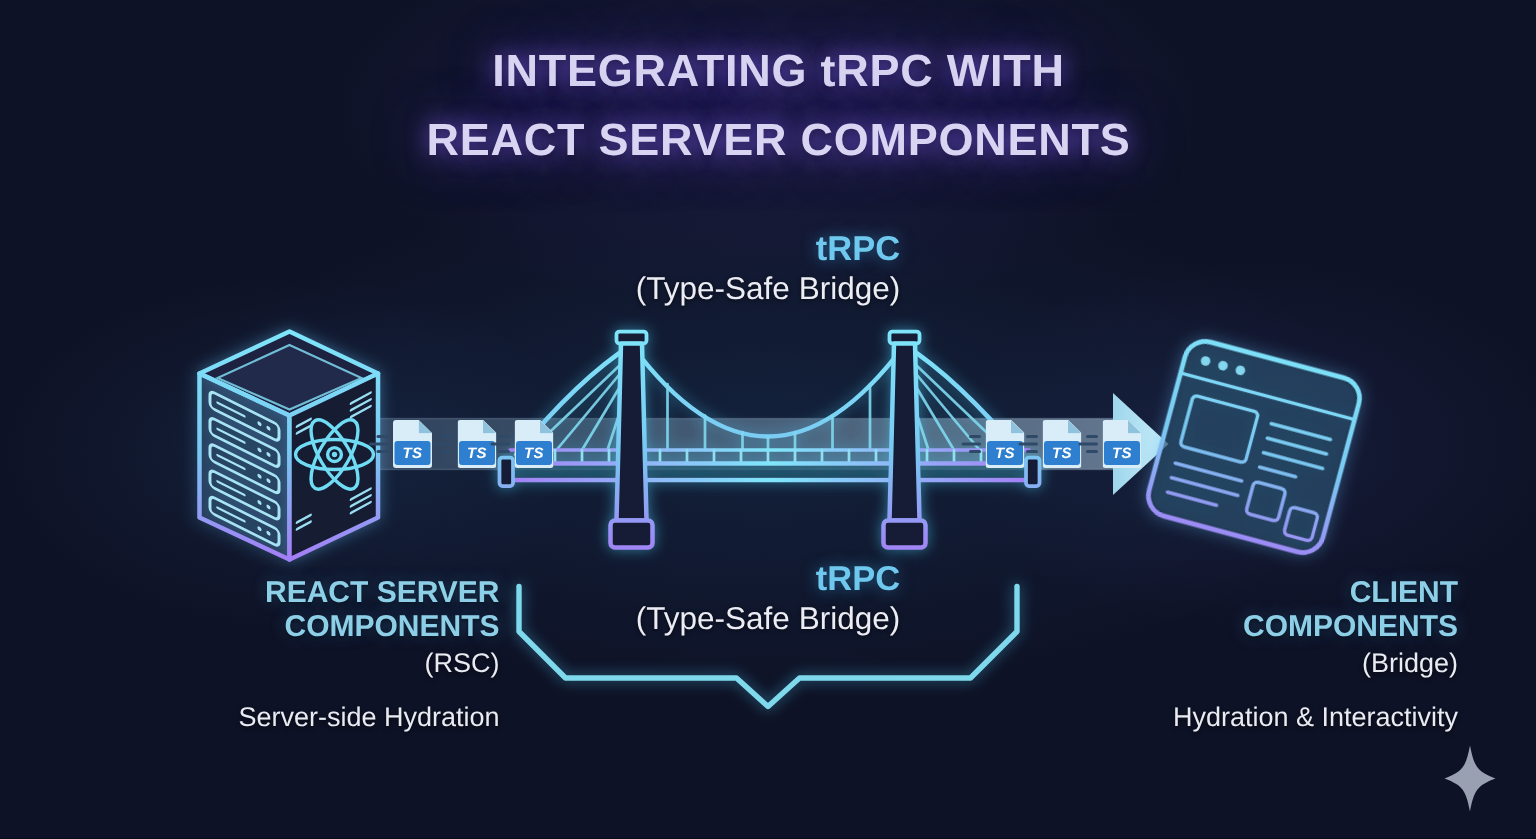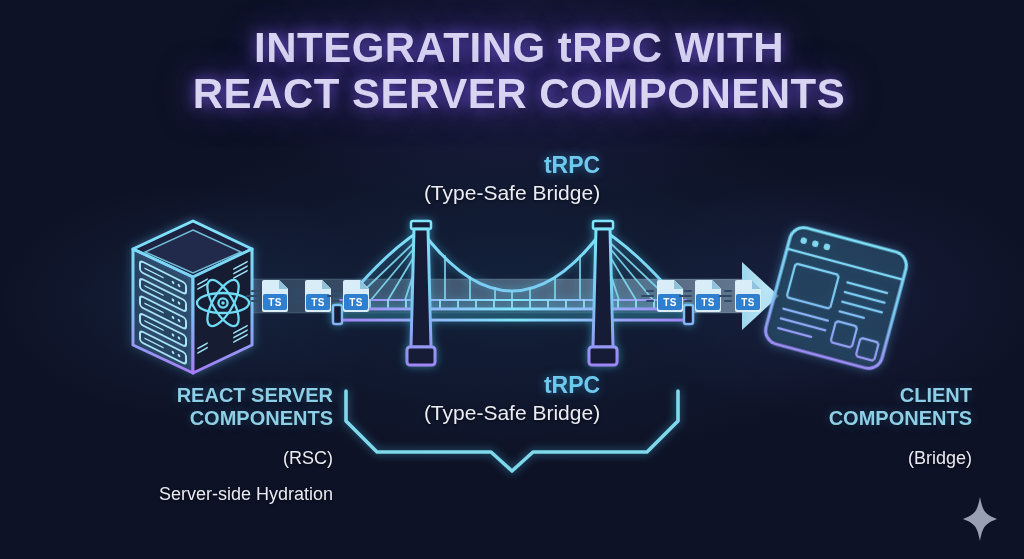--- a/index.html
+++ b/index.html
@@ -9,50 +9,51 @@
     background:
       radial-gradient(430px 190px at 50% 13%, rgba(98,74,200,0.17), transparent 70%),
       radial-gradient(560px 240px at 50% 52%, rgba(56,140,210,0.13), transparent 72%),
       radial-gradient(280px 170px at 19% 54%, rgba(70,150,220,0.10), transparent 70%),
       radial-gradient(300px 180px at 82% 53%, rgba(96,116,226,0.10), transparent 70%),
       #0e1226;
   }
   .scene{position:absolute;left:0;top:0;}
   .title-block{position:absolute;top:25px;left:0;width:1024px;text-align:center;z-index:6;}
   .title-line{
-    font-size:42px;font-weight:700;letter-spacing:.5px;line-height:46px;color:#d8d4f2;
+    font-size:30px;font-weight:700;letter-spacing:.5px;line-height:46px;color:#d8d4f2;
     text-shadow:0 0 14px rgba(122,92,230,.85),0 0 36px rgba(110,80,220,.55),0 3px 4px rgba(0,0,0,.55);
     padding-left:14px;
   }
   .trpc-label{position:absolute;text-align:right;transform:translateX(-50%);z-index:6;white-space:nowrap;}
   .trpc-name{font-size:23px;font-weight:700;color:#6fc9ee;text-shadow:0 0 10px rgba(64,170,230,.55);}
   .trpc-sub{font-size:21px;color:#ecedf4;margin-top:2px;text-shadow:0 1px 3px rgba(0,0,0,.6);}
   .node-label{position:absolute;transform:translateX(-50%);text-align:right;z-index:6;width:280px;}
   .node-heading{
     font-size:20px;font-weight:700;line-height:1.17;color:#8ecfe8;white-space:pre-line;
     text-shadow:0 0 10px rgba(70,160,220,.35),0 1px 3px rgba(0,0,0,.6);
   }
-  .node-sub{font-size:18px;color:#e9ebf2;margin-top:17px;text-shadow:0 1px 3px rgba(0,0,0,.6);}
+  .node-sub{font-size:18px;color:#e9ebf2;margin-top:1px;text-shadow:0 1px 3px rgba(0,0,0,.6);}
   .node-desc{font-size:18px;color:#e9ebf2;margin-top:15px;text-shadow:0 1px 3px rgba(0,0,0,.6);}
   .hydration-label{
     position:absolute;left:512px;top:481px;transform:translateX(-50%);z-index:6;white-space:nowrap;
     font-size:22px;font-weight:700;letter-spacing:.5px;color:#a5d4e6;
     text-shadow:0 0 12px rgba(90,180,230,.5),0 1px 3px rgba(0,0,0,.6);
   }
   
   .ts-icon{position:absolute;display:flex;align-items:center;z-index:5;}
   .speedlines{display:flex;flex-direction:column;align-items:flex-end;gap:3px;margin-right:3px;}
   .speedlines i{display:block;height:2px;border-radius:1px;background:#2e4a68;}
   .speedlines i:nth-child(1){width:8px;}
   .speedlines i:nth-child(2){width:13px;}
   .speedlines i:nth-child(3){width:8px;}
   .ts-page{
     position:relative;width:26px;height:32px;background:#d9edf9;border-radius:2px;
     clip-path:polygon(0 0,66% 0,100% 27%,100% 100%,0 100%);
     box-shadow:0 0 6px rgba(120,200,240,.35);
+    font-style:italic;
   }
   .ts-fold{position:absolute;right:0;top:0;width:9px;height:9px;background:#8fc2dd;
     clip-path:polygon(0 0,100% 100%,0 100%);}
   .ts-badge{
     position:absolute;left:1px;right:1px;bottom:2px;height:16px;background:#2f7fd0;border-radius:2px;
     display:flex;align-items:center;justify-content:center;
     font-size:10px;font-weight:700;color:#ffffff;letter-spacing:.3px;
   }
 </style>
 </head>
@@ -336,16 +337,17 @@
     <div class="node-heading">REACT SERVER
 COMPONENTS</div>
     <div class="node-sub">(RSC)</div>
     <div class="node-desc">Server-side Hydration</div>
   </div>
 
   <div class="node-label" style="left:832px;top:384px;">
     <div class="node-heading">CLIENT
 COMPONENTS</div>
     <div class="node-sub">(Bridge)</div>
+    <div class="node-desc">Hydration &amp; Interactivity</div>
   </div>
 
 
 </div>
 
 </body></html>

